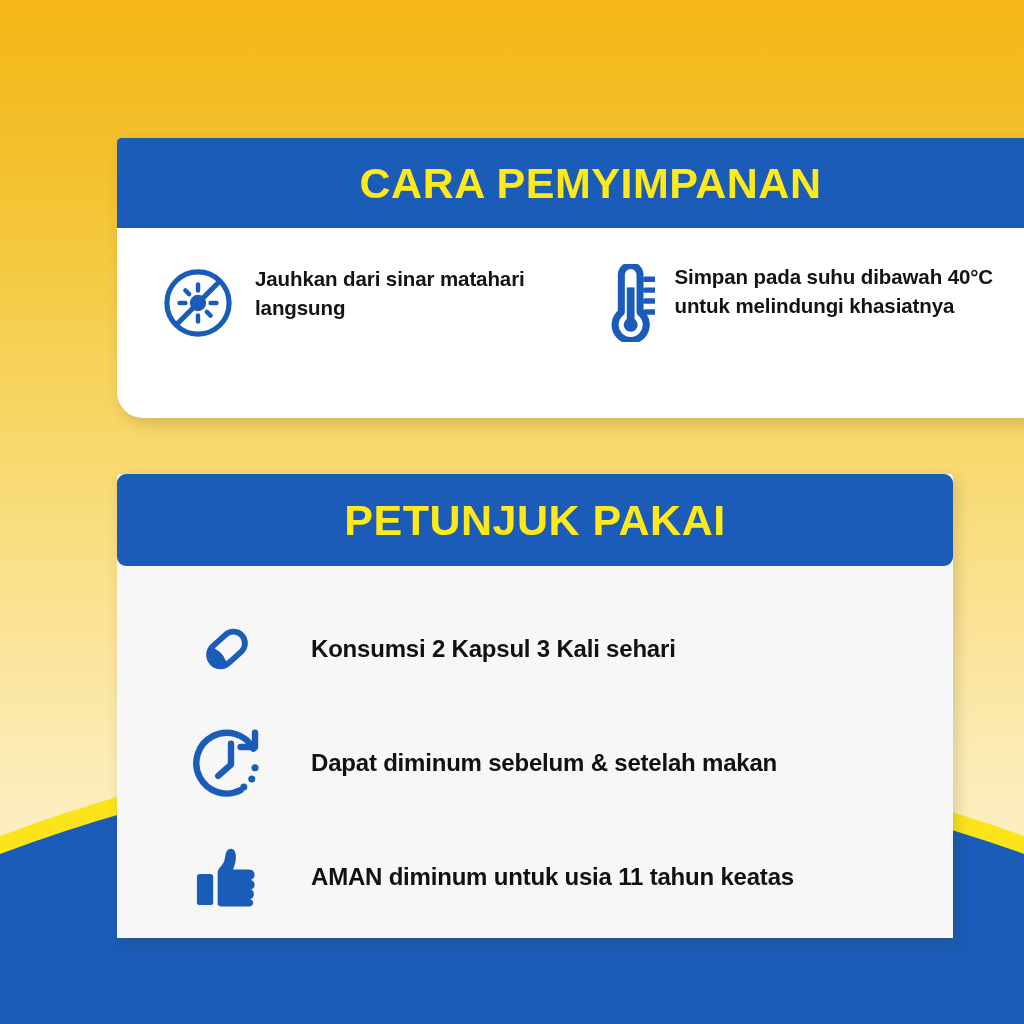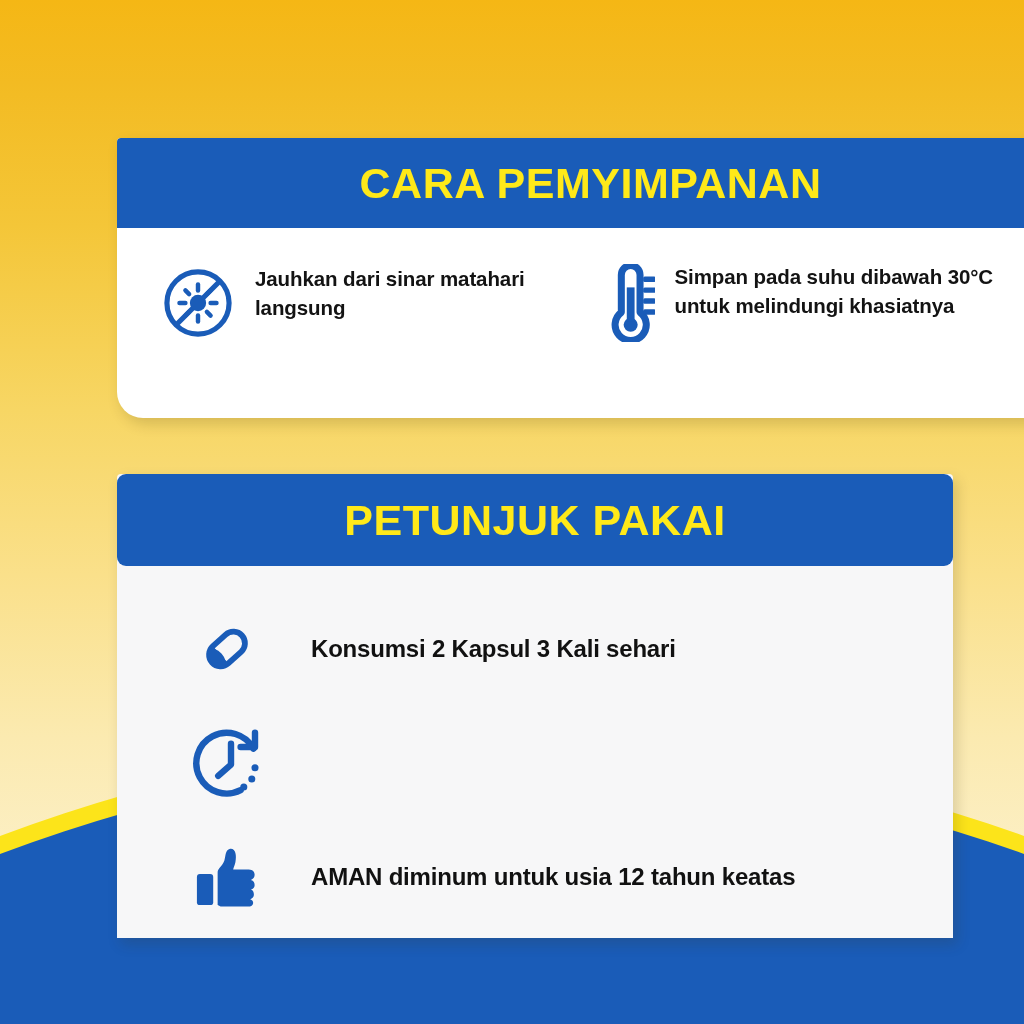--- a/index.html
+++ b/index.html
@@ -176,21 +176,21 @@
             <circle cx="42" cy="78" r="9" fill="#1a5cb8"></circle>
             <rect x="37" y="30" width="10" height="44" fill="#1a5cb8"></rect>
             <g fill="#1a5cb8">
               <rect x="58" y="16" width="16" height="7" rx="2"></rect>
               <rect x="58" y="30" width="16" height="7" rx="2"></rect>
               <rect x="58" y="44" width="16" height="7" rx="2"></rect>
               <rect x="58" y="58" width="16" height="7" rx="2"></rect>
             </g>
           </svg>
         </span>
-        <span class="txt">Simpan pada suhu dibawah 30°C untuk  melindungi khasiatnya</span>
+        <span class="txt">Simpan pada suhu dibawah 40°C untuk  melindungi khasiatnya</span>
       </div>
 
     </div>
   </div>
 
   <div class="card" id="card-usage">
 
     <div class="card-header">PETUNJUK PAKAI</div>
 
     <div class="usage-body">
@@ -214,33 +214,34 @@
             <path d="M78 32 A38 38 0 1 0 62 84" fill="none" stroke="#1a5cb8" stroke-width="8" stroke-linecap="round"></path>
             <path d="M62 30 h18 v-18" fill="none" stroke="#1a5cb8" stroke-width="8" stroke-linecap="round" stroke-linejoin="round"></path>
             <path d="M50 26 V52 L34 66" fill="none" stroke="#1a5cb8" stroke-width="8" stroke-linecap="round" stroke-linejoin="round"></path>
             <g fill="#1a5cb8">
               <circle cx="80" cy="56" r="4.4"></circle>
               <circle cx="76" cy="70" r="4.4"></circle>
               <circle cx="66" cy="80" r="4.4"></circle>
             </g>
           </svg>
         </span>
+        <span class="txt">Dapat diminum sebelum &amp; setelah makan</span>
       </div>
 
       <div class="usage-row">
         <span class="ico">
           <svg width="74" height="74" viewBox="0 0 100 100">
             <rect x="8" y="46" width="22" height="42" rx="4" fill="#1a5cb8"></rect>
             <path d="M36 88 V44 C36 38 42 36 45 28 C47 22 46 14 52 12
                      C60 10 62 20 60 30 C59 35 57 38 57 40 H78
                      C84 40 86 44 86 47 C86 50 84 53 81 54
                      C85 55 86 58 86 61 C86 64 84 66 81 67
                      C84 68 85 71 85 74 C85 77 83 79 80 80
                      C83 81 84 83 84 85 C84 88 81 90 77 90 H40 Z" fill="#1a5cb8"></path>
           </svg>
         </span>
-        <span class="txt">AMAN diminum untuk usia 12 tahun keatas</span>
+        <span class="txt">AMAN diminum untuk usia 11 tahun keatas</span>
       </div>
 
     </div>
   </div>
 
 </div>
 
 </body></html>

